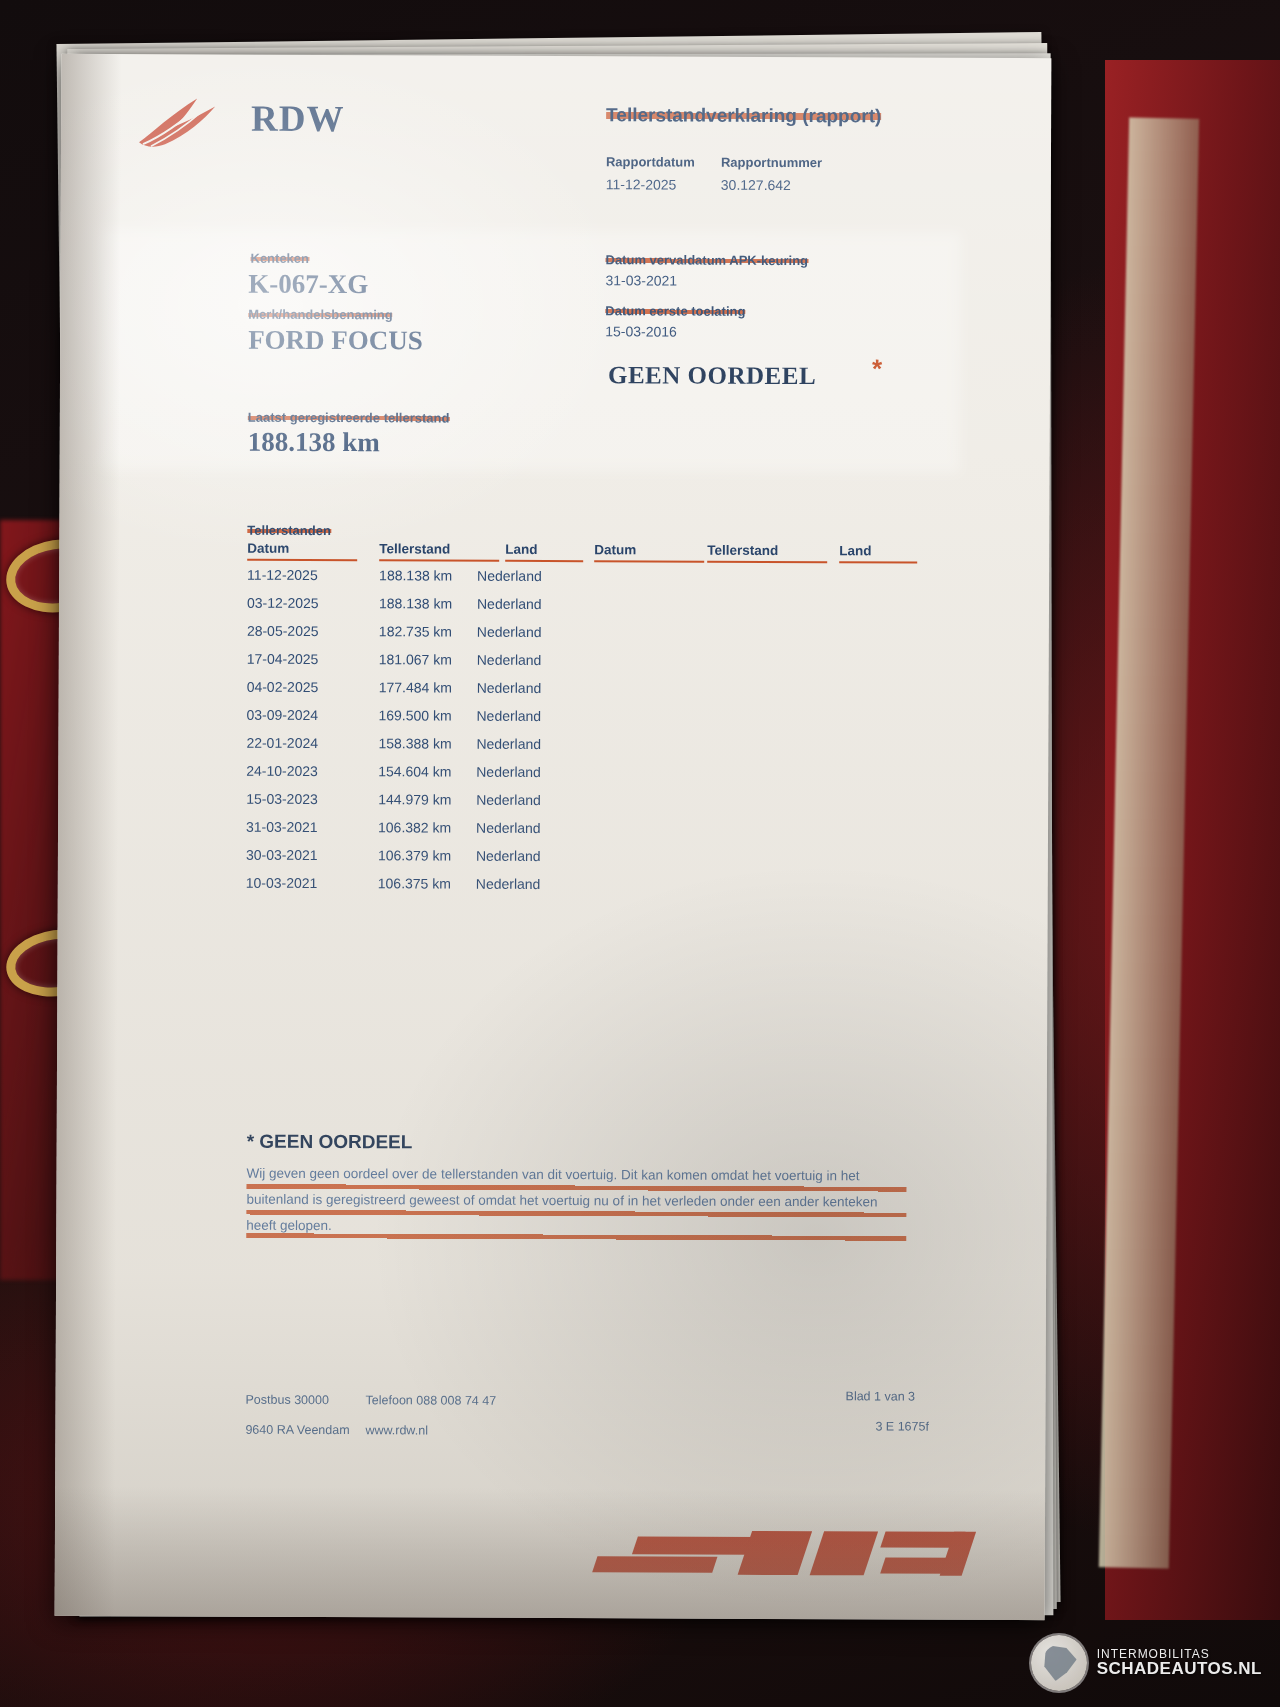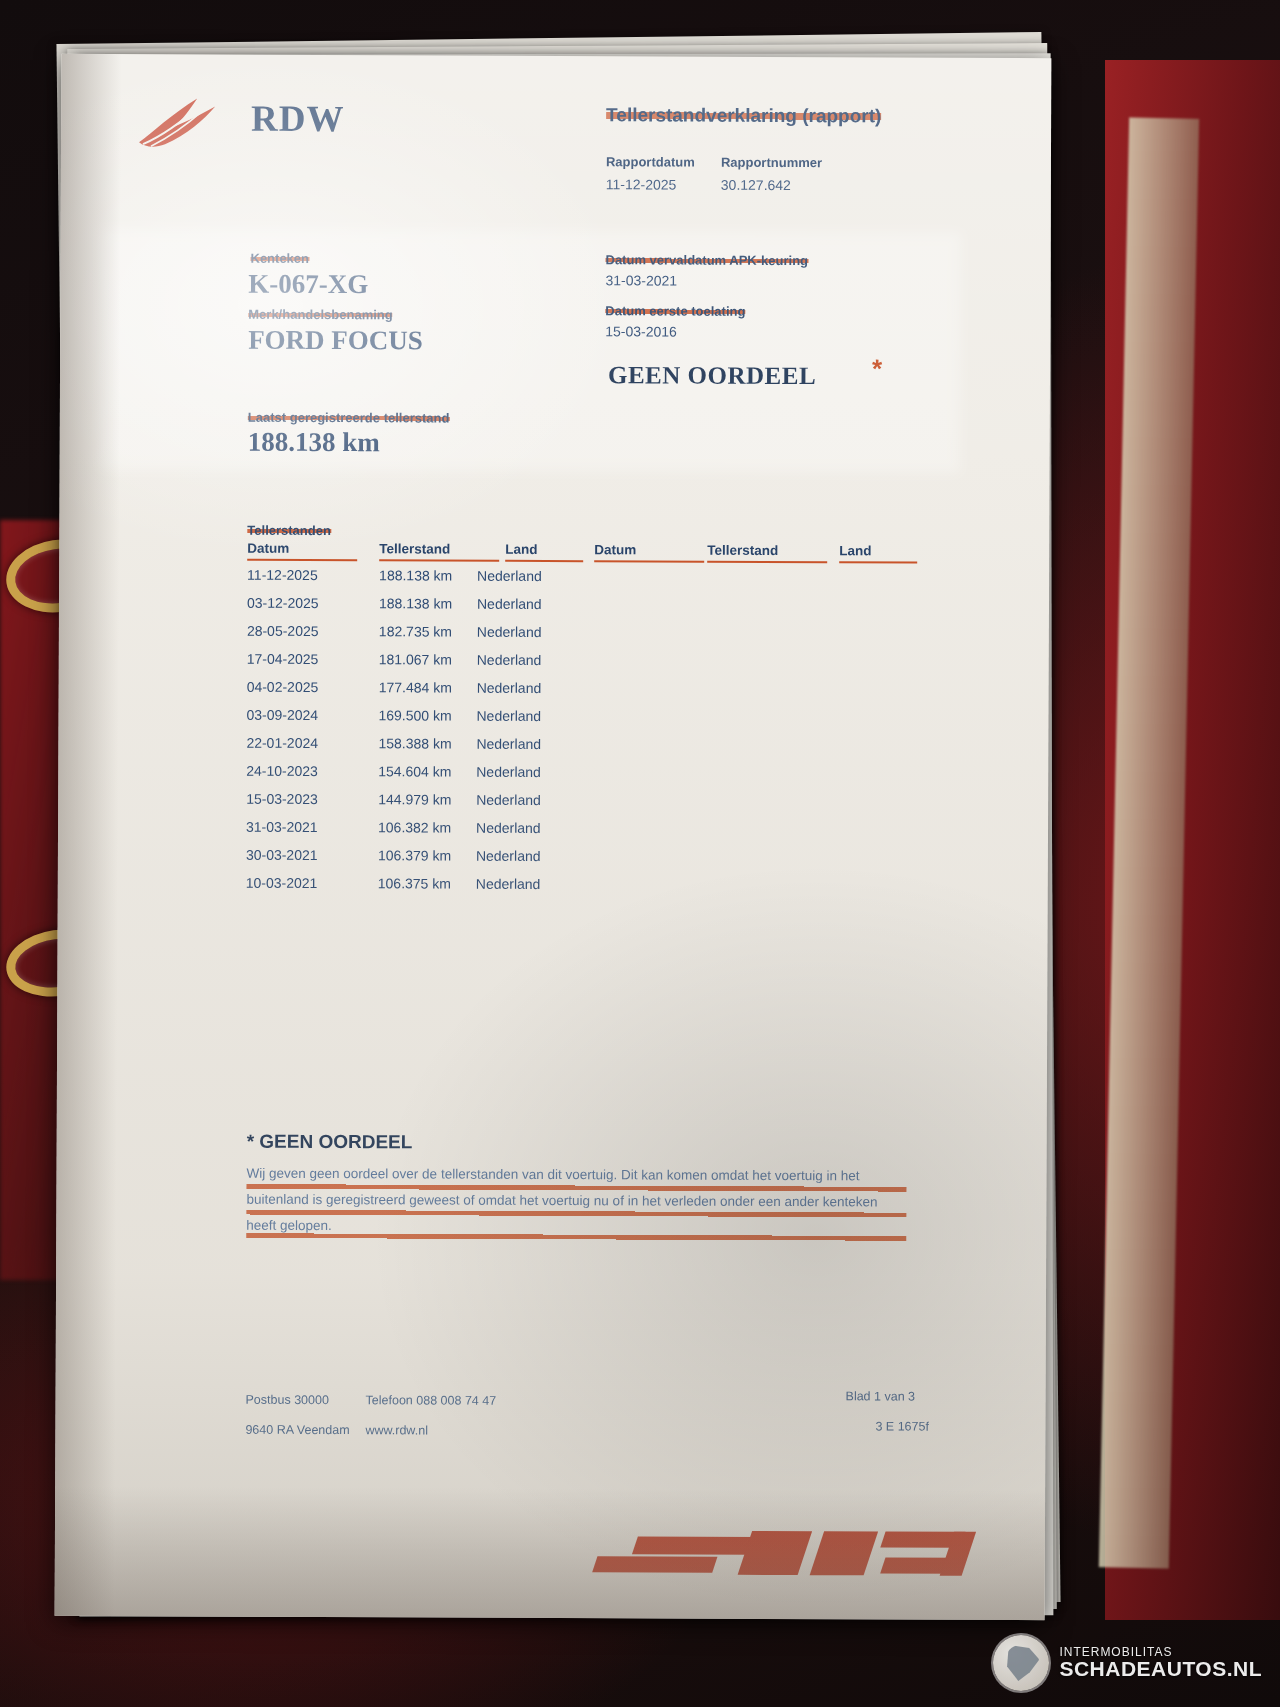--- a/index.html
+++ b/index.html
@@ -231,21 +231,21 @@
     box-shadow: 0 0 0 2px rgba(255,255,255,0.5);
   }
   #wm-globe::before {
     content: ""; position: absolute; left: 12px; top: 10px;
     width: 34px; height: 36px; border-radius: 45%;
     background: #7e8a94; opacity: 0.85;
     clip-path: polygon(10% 0%, 70% 8%, 100% 40%, 72% 76%, 38% 100%, 5% 60%);
   }
   #wm-text { color: #ffffff; line-height: 1.05; text-shadow: 0 1px 3px rgba(0,0,0,0.9); }
   #wm-line1 { font-size: 12px; letter-spacing: 1px; }
-  #wm-line2 { font-size: 21px; font-weight: bold; letter-spacing: 0.5px; }
+  #wm-line2 { font-size: 17px; font-weight: bold; letter-spacing: 0.5px; }
 </style>
 </head>
 <body>
 
 <div id="photo-scene">
   <div id="desk-left"></div>
   <div id="binder-right"></div>
   <div id="binder-edge"></div>
   <div class="ring" id="ring-top"></div>
   <div class="ring" id="ring-bottom"></div>

